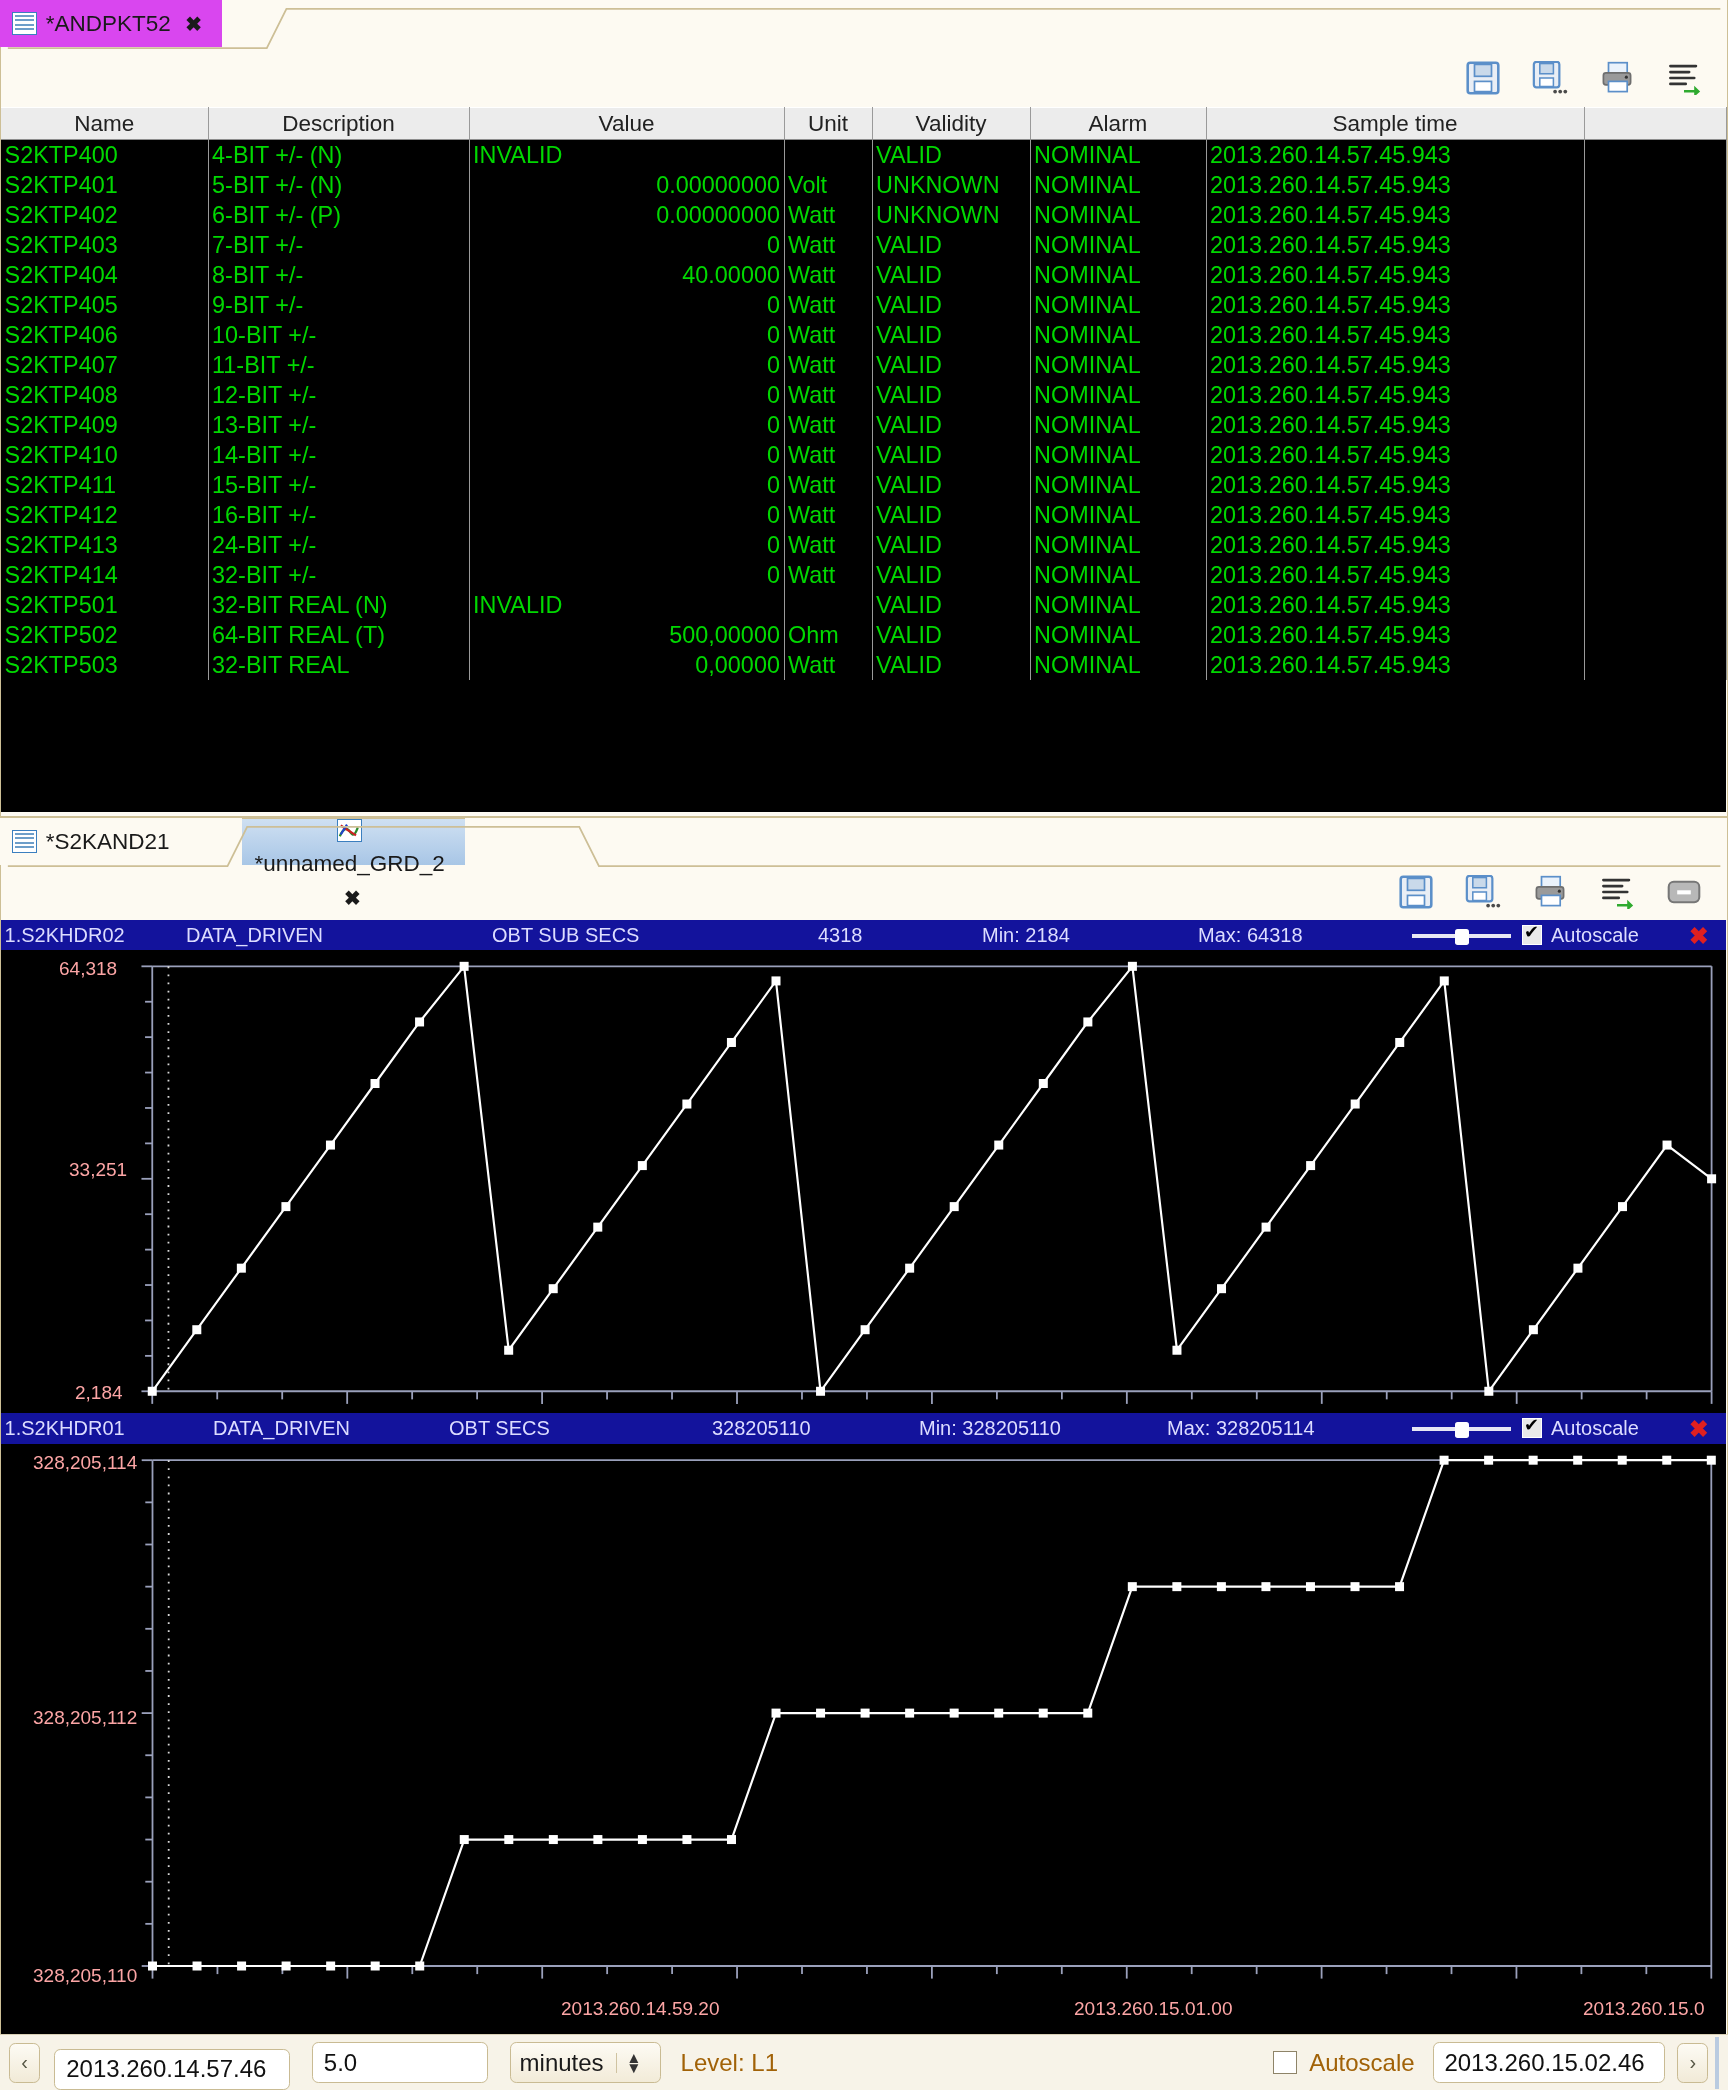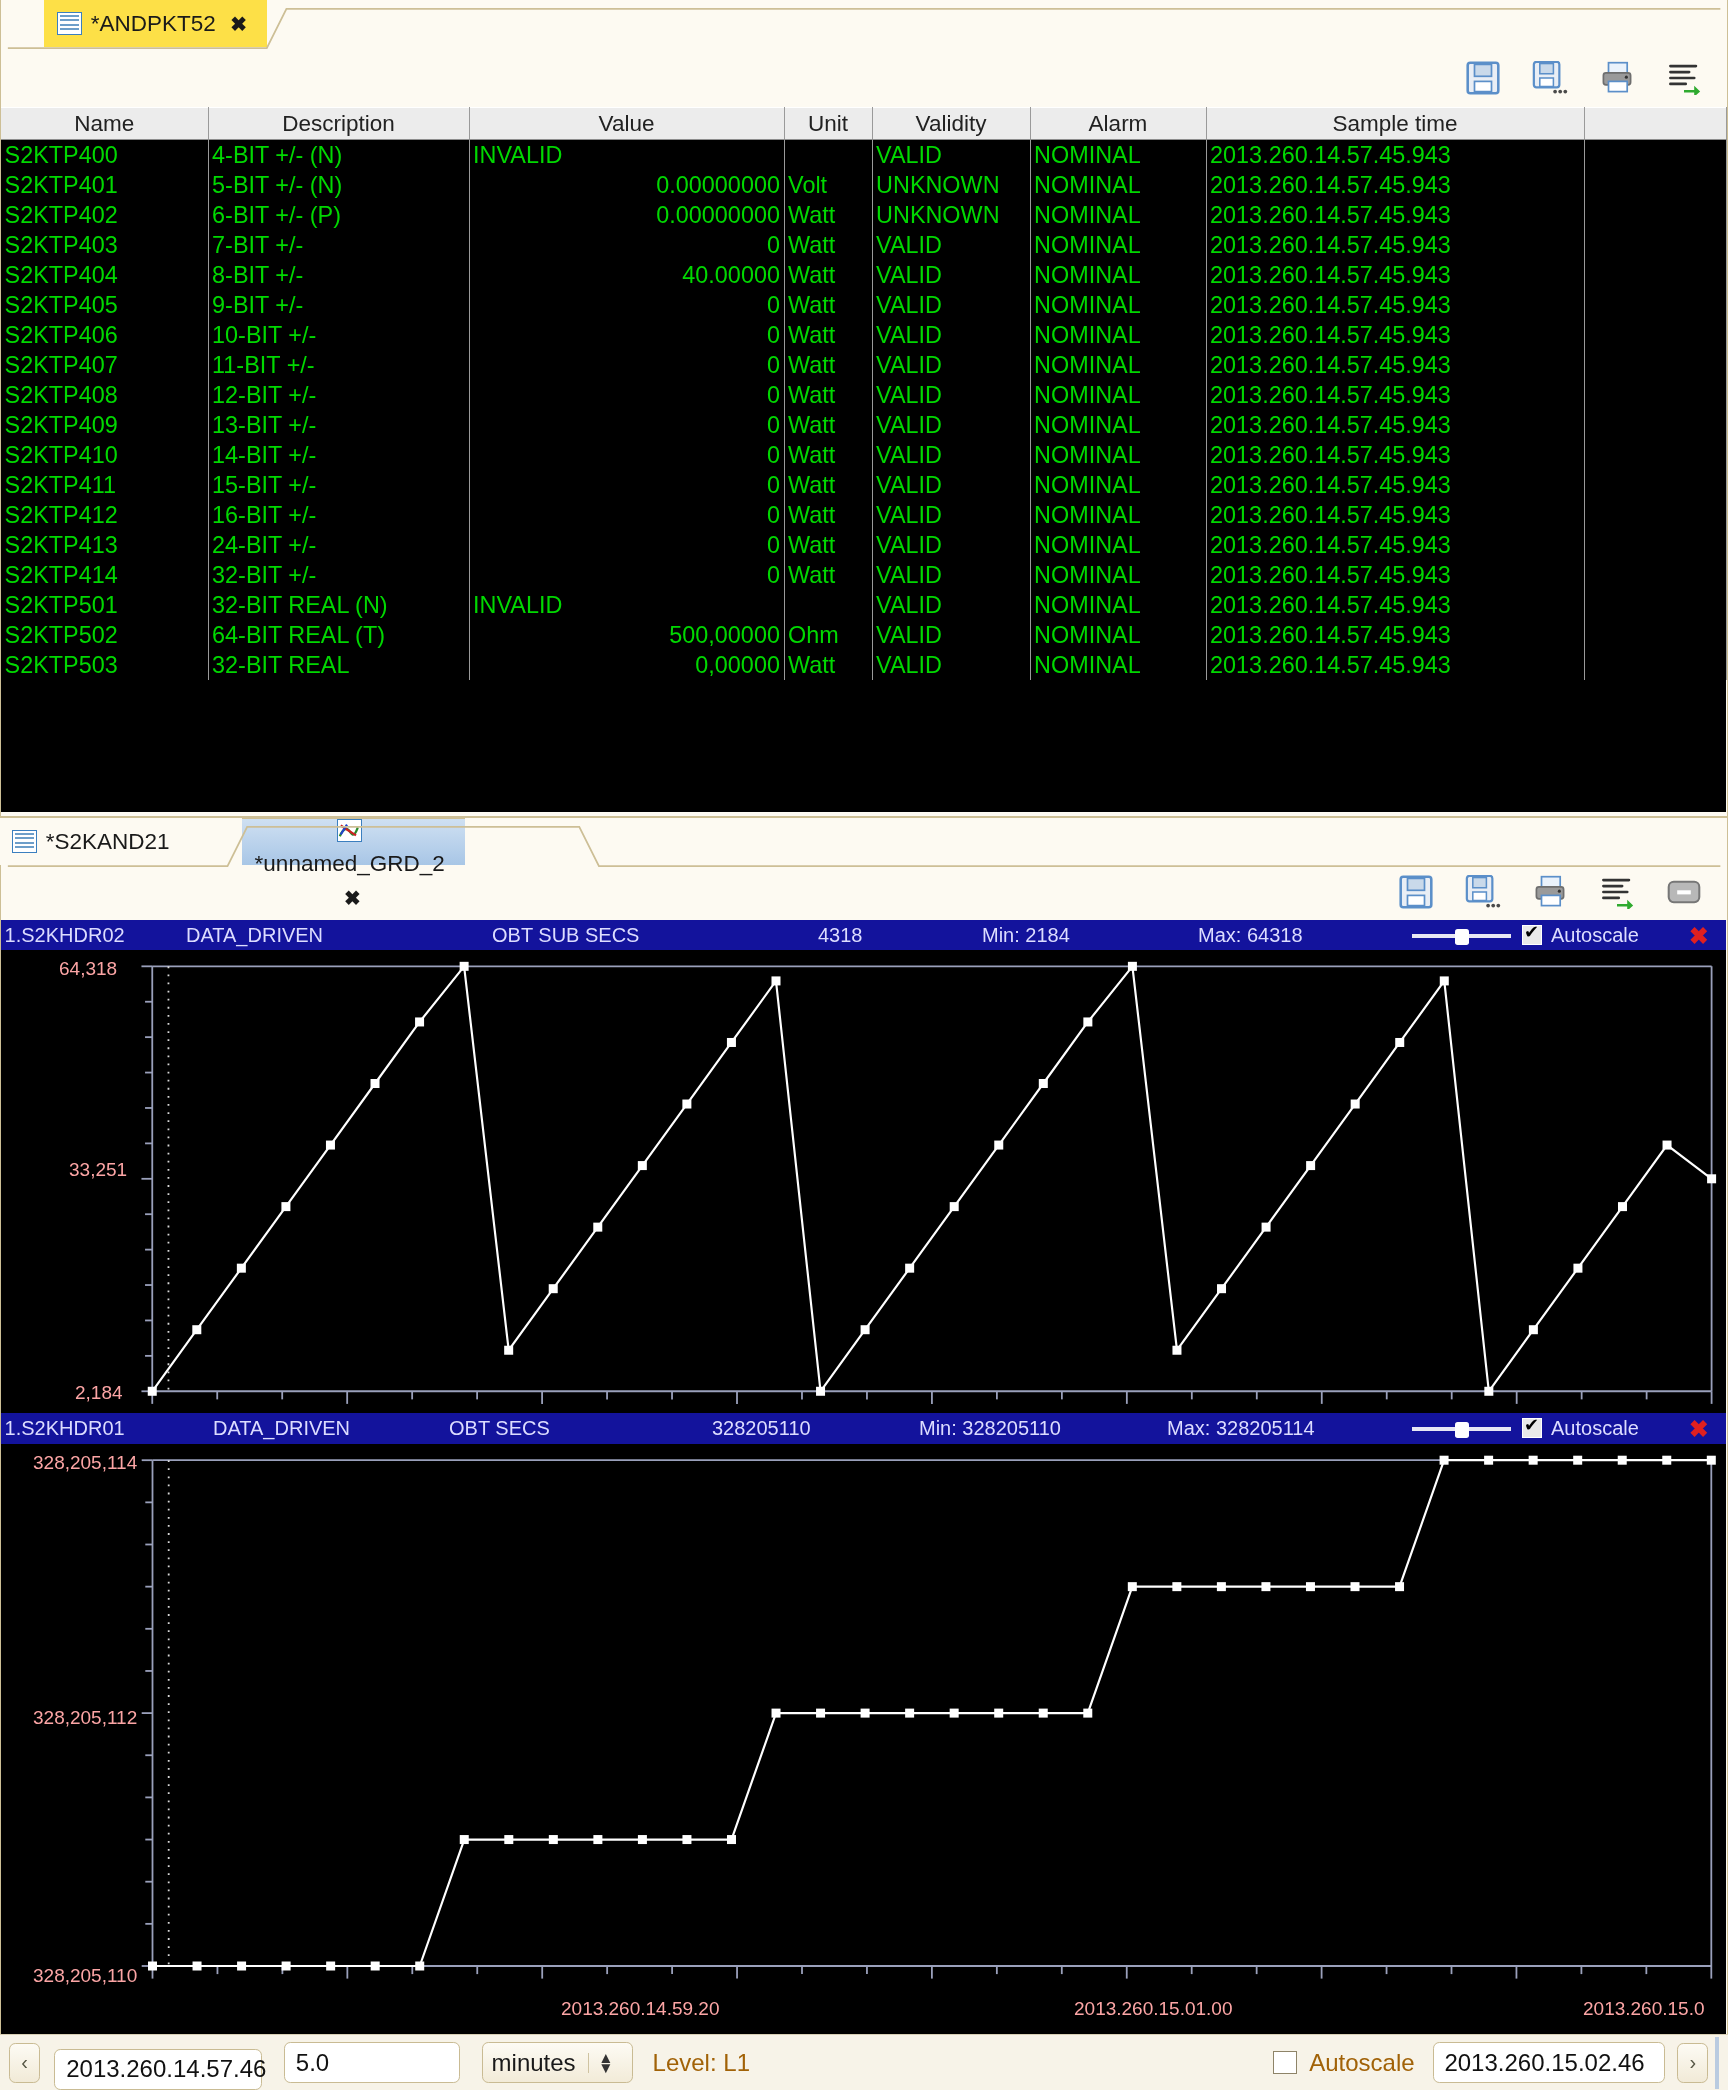--- a/index.html
+++ b/index.html
@@ -16,25 +16,24 @@
   .tabstrip { position:relative; height:47px; }
   .tab {
     position:absolute; top:0; height:47px;
     display:flex; align-items:center; gap:9px;
     padding:0 20px 0 12.6px;
     font-size:22.5px;
     white-space:nowrap;
   }
   .tab.inactive { background:#fdfaf2; }
   .tab.active-top {
-    background:#fde047;
+    background:#d946ef;
     border-top:1.8px solid #cdbf96;
     border-left:1.8px solid #cdbf96;
     border-top-right-radius:0;
-    margin-left:45px;
   }
   .tab .close { font-size:20px; font-weight:bold; margin-left:5.4px;}
 
   .tab-ico {
     width:25px; height:23.4px; flex:0 0 auto;
     border:1.8px solid #3b7fbf; background:#ffffff;
     position:relative;
   }
   .tab-ico:before{
     content:""; position:absolute; left:1.8px; top:1.8px; right:1.8px; bottom:1.8px;
@@ -668,21 +667,21 @@
         <rect x="1746.5428571428572" y="13" width="10" height="10" fill="#ffffff"></rect>
         <rect x="1796.0285714285715" y="13" width="10" height="10" fill="#ffffff"></rect>
         <rect x="1845.5142857142857" y="13" width="10" height="10" fill="#ffffff"></rect>
         <rect x="1895" y="13" width="10" height="10" fill="#ffffff"></rect>
       </svg>
   </div>
 </div>
 
 <div class="statusbar">
   <div class="arrowbtn">‹</div>
-  <div class="txtin" style="width:208px;margin-left:14.4px;margin-top:13px;">2013.260.14.57.46</div>
+  <div class="txtin" style="width:236px;margin-left:14.4px;margin-top:13px;">2013.260.14.57.46</div>
   <div class="txtin" style="width:176px;margin-left:21.6px;">5.0</div>
   <div class="combo" style="width:151px;margin-left:21.6px;">
     <span>minutes</span>
     <span class="spin">
         <span>▲</span>
         <span>▼</span>
       </span>
   </div>
   <div class="lvl">Level: L1</div>
   <div style="flex:1"></div>

